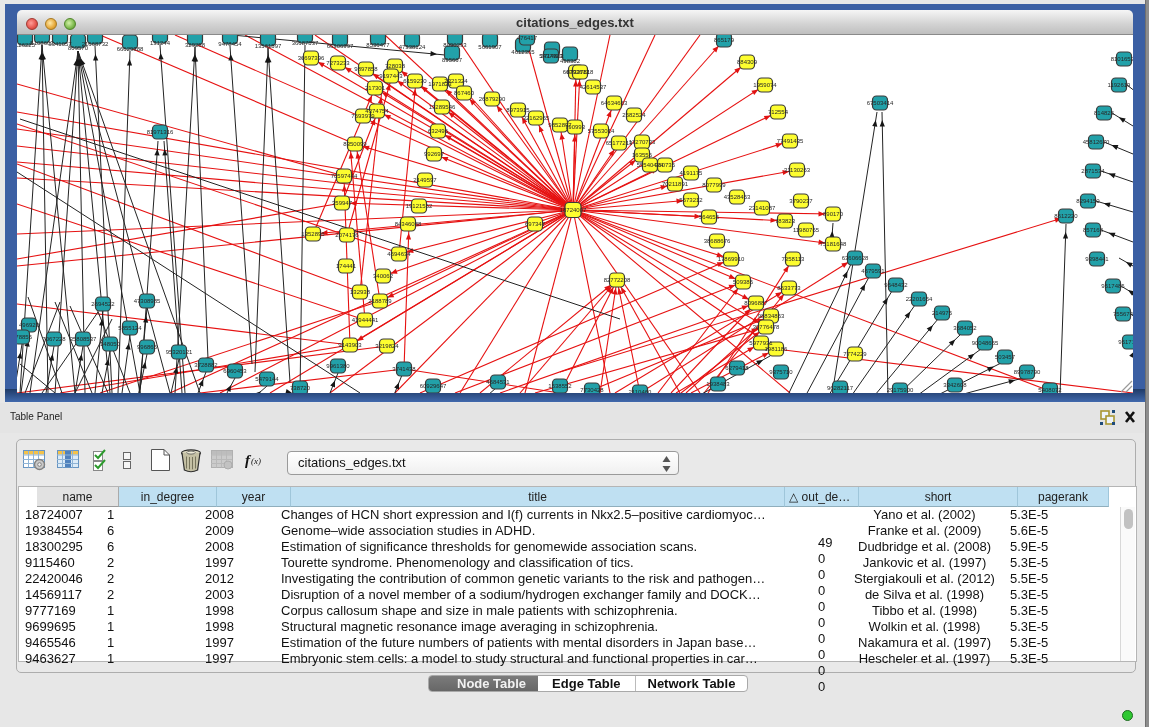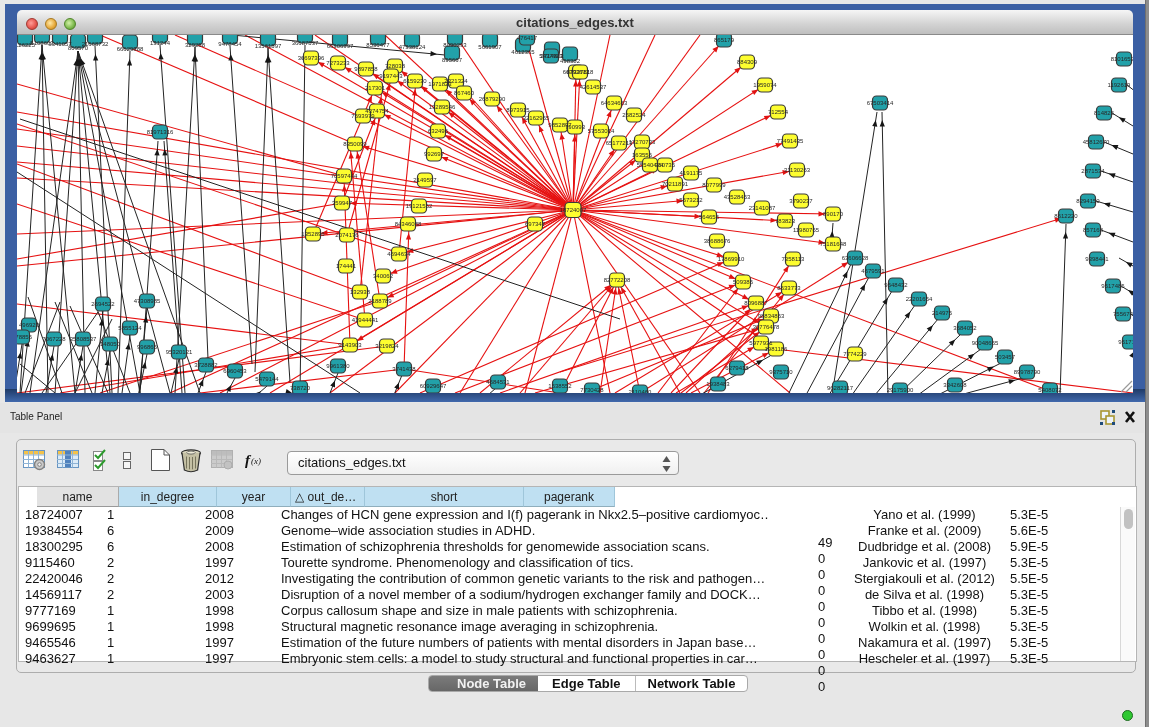--- a/index.html
+++ b/index.html
@@ -767,48 +767,49 @@
     <svg style="position:absolute;right:7px;top:4px" width="9" height="16" viewBox="0 0 9 16">
         <path d="M4.5 0 L8.5 6 H0.5 Z" fill="#555"></path>
         <path d="M4.5 16 L8.5 10 H0.5 Z" fill="#555"></path>
       </svg>
   </div>
   <div class="table">
     <div class="thead">
       <div class="c0" style="width:82px">name</div>
       <div style="width:98px">in_degree</div>
       <div style="width:74px">year</div>
+      <div style="width:494px">title</div>
       <div style="width:74px;text-align:left;padding-left:4px">△ out_de…</div>
       <div style="width:159px">short</div>
       <div style="width:91px">pagerank</div>
     </div>
     <div class="tbody">
 <div class="tr">
           <div class="c0">18724007</div>
           <div class="c1">1</div>
           <div class="c2">2008</div>
-          <div class="c3">Changes of HCN gene expression and I(f) pagerank in Nkx2.5–positive cardiomyoc…</div>
+          <div class="c3">Changes of HCN short expression and I(f) currents in Nkx2.5–positive cardiomyoc…</div>
           <div class="c4">49</div>
-          <div class="c5">Yano et al. (1999)</div>
+          <div class="c5">Yano et al. (2002)</div>
           <div class="c6">5.3E-5</div>
         </div>
 <div class="tr">
           <div class="c0">19384554</div>
           <div class="c1">6</div>
           <div class="c2">2009</div>
           <div class="c3">Genome–wide association studies in ADHD.</div>
           <div class="c4">0</div>
           <div class="c5">Franke et al. (2009)</div>
           <div class="c6">5.6E-5</div>
         </div>
 <div class="tr">
           <div class="c0">18300295</div>
           <div class="c1">6</div>
           <div class="c2">2008</div>
-          <div class="c3">Estimation of schizophrenia thresholds for genomewide association scans.</div>
+          <div class="c3">Estimation of significance thresholds for genomewide association scans.</div>
           <div class="c4">0</div>
           <div class="c5">Dudbridge et al. (2008)</div>
           <div class="c6">5.9E-5</div>
         </div>
 <div class="tr">
           <div class="c0">9115460</div>
           <div class="c1">2</div>
           <div class="c2">1997</div>
           <div class="c3">Tourette syndrome. Phenomenology and classification of tics.</div>
           <div class="c4">0</div>

